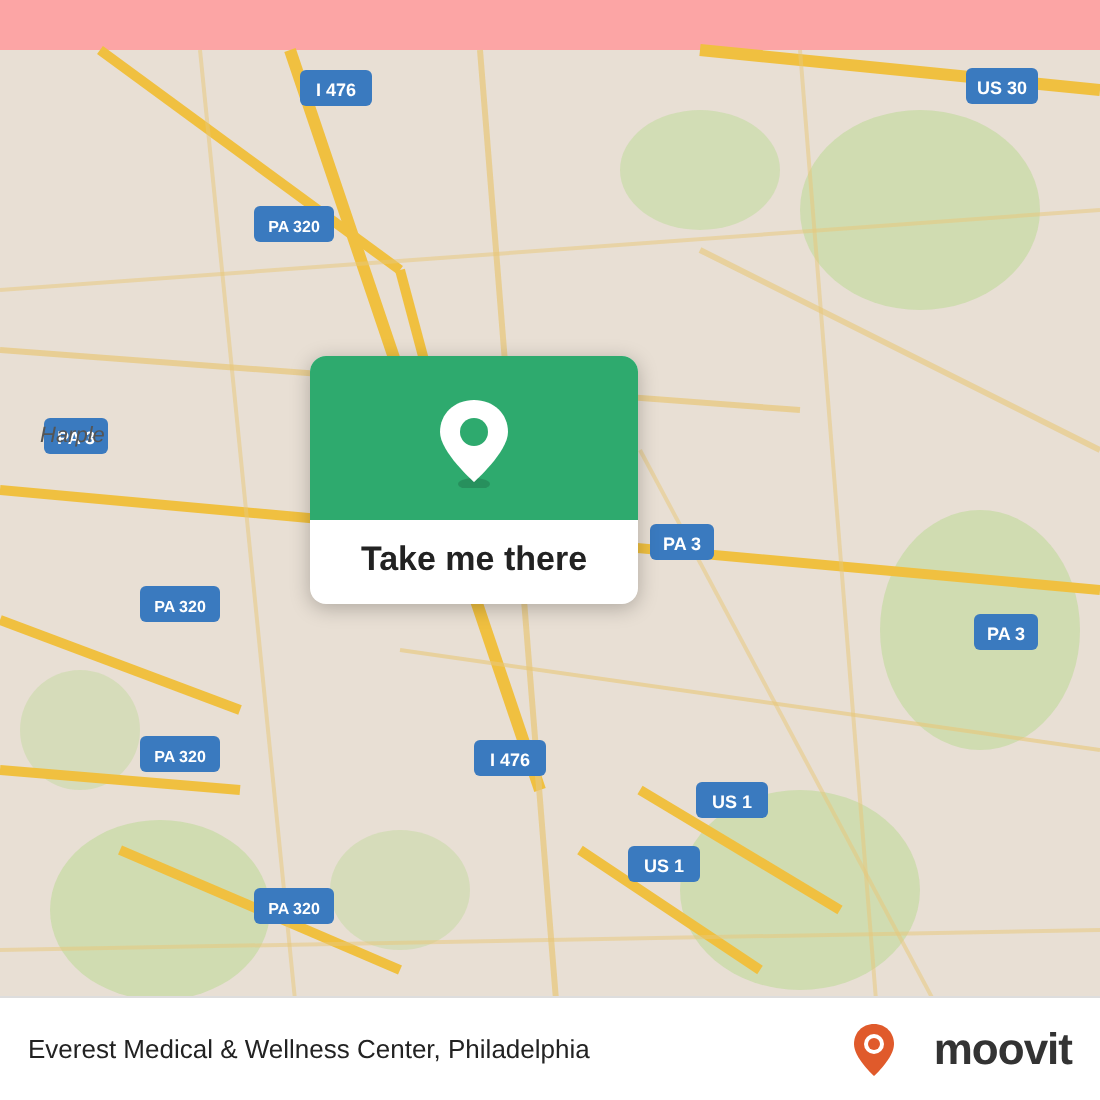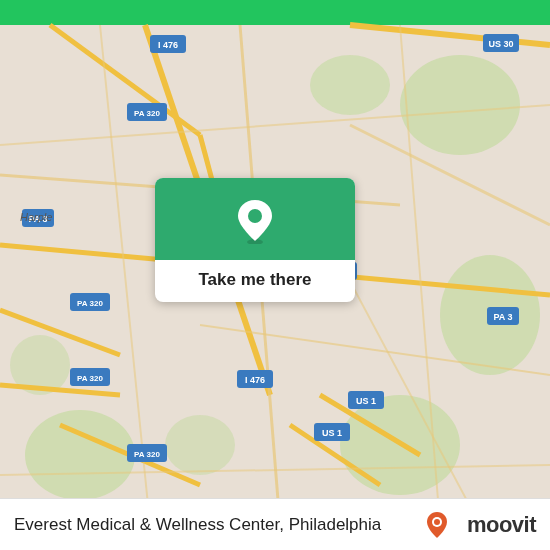--- a/index.html
+++ b/index.html
@@ -2,21 +2,21 @@
 <html><head>
   <meta charset="utf-8">
   <style>
     * { margin: 0; padding: 0; box-sizing: border-box; }
     body { width: 550px; height: 550px; overflow: hidden; font-family: Arial, sans-serif; }
 
     #map-container {
       position: relative;
       width: 550px;
       height: 550px;
-      background-color: #22c55e;
+      background-color: #fca5a5;
       overflow: hidden;
     }
 
     
     #map-bg {
       position: absolute;
       top: 0; left: 0;
       width: 100%; height: 100%;
     }
 
@@ -28,21 +28,21 @@
       background: #fff;
       display: flex;
       align-items: center;
       padding: 0 14px;
       border-top: 1px solid #ddd;
       z-index: 10;
     }
 
     #location-text {
       flex: 1;
-      font-size: 17px;
+      font-size: 13px;
       color: #222;
       font-weight: 400;
     }
 
     #moovit-logo {
       display: flex;
       align-items: center;
       gap: 19px;
     }
 
@@ -64,21 +64,21 @@
       padding: 1px 3px;
       border-radius: 2px;
       z-index: 10;
     }
 
     
     #take-me-there-card {
       position: absolute;
       top: 178px;
       left: 155px;
-      width: 200px;
+      width: 164px;
       background: #fff;
       border-radius: 8px;
       overflow: visible;
       box-shadow: 0 2px 10px rgba(0,0,0,0.25);
       z-index: 20;
       display: flex;
       flex-direction: column;
       align-items: center;
     }
 

